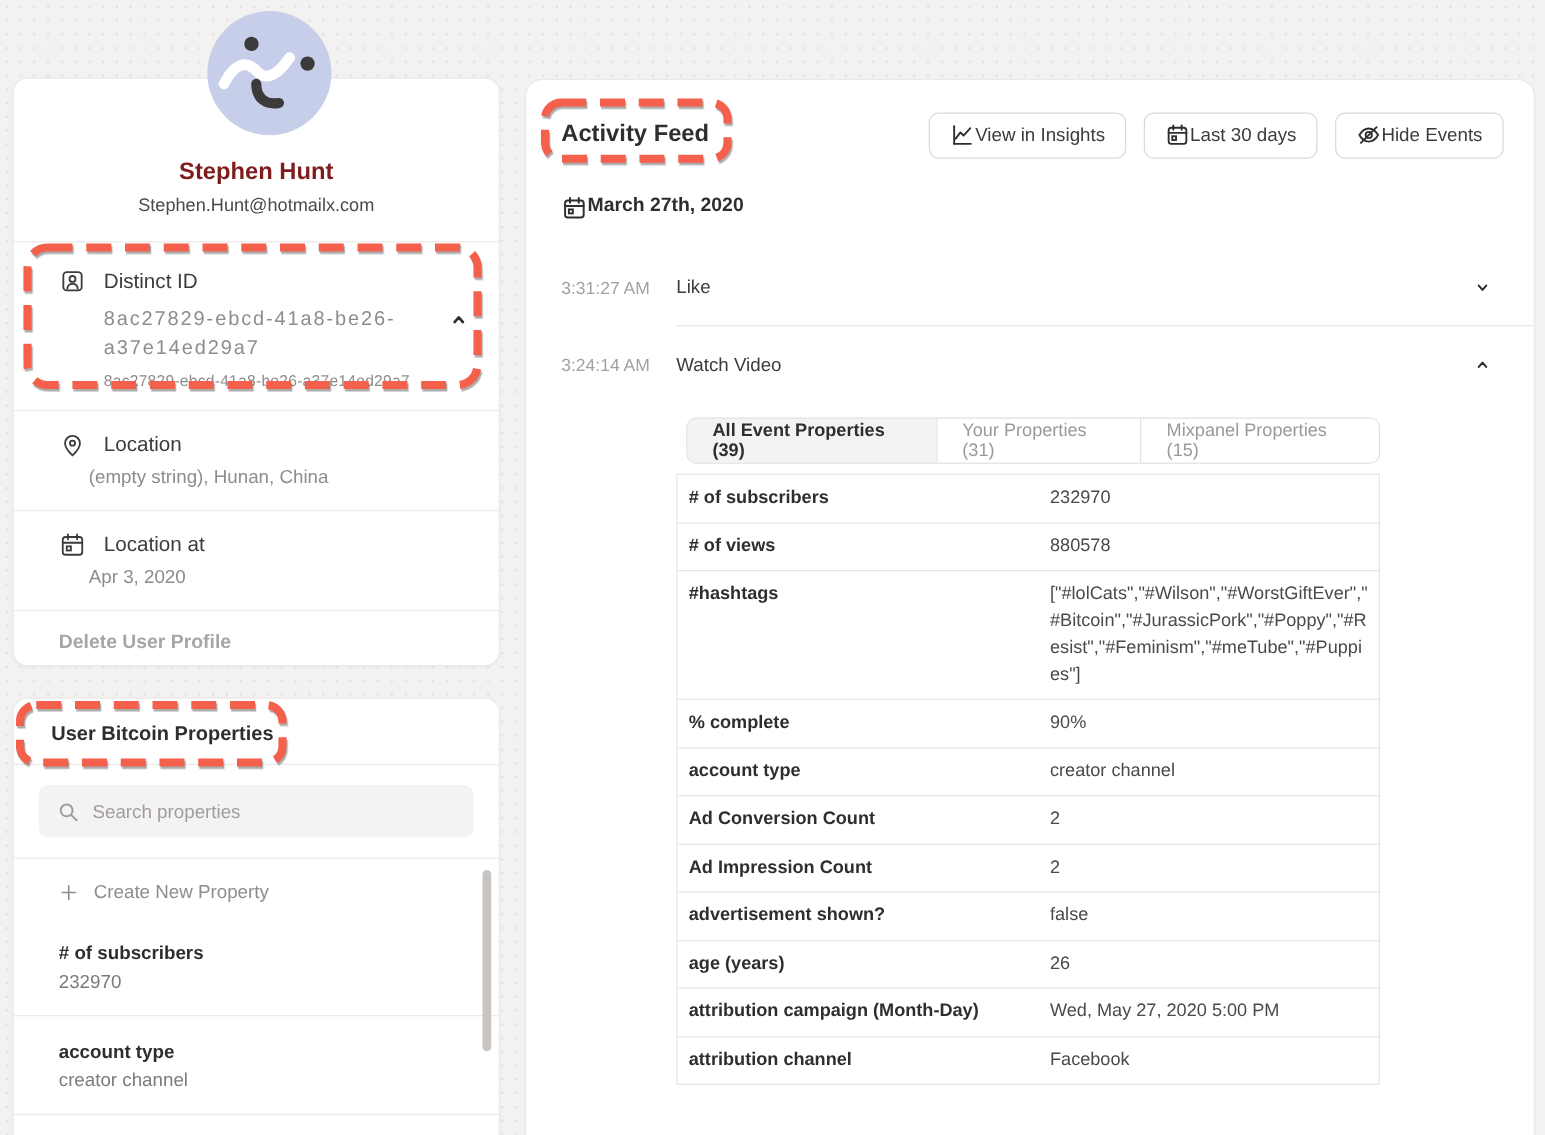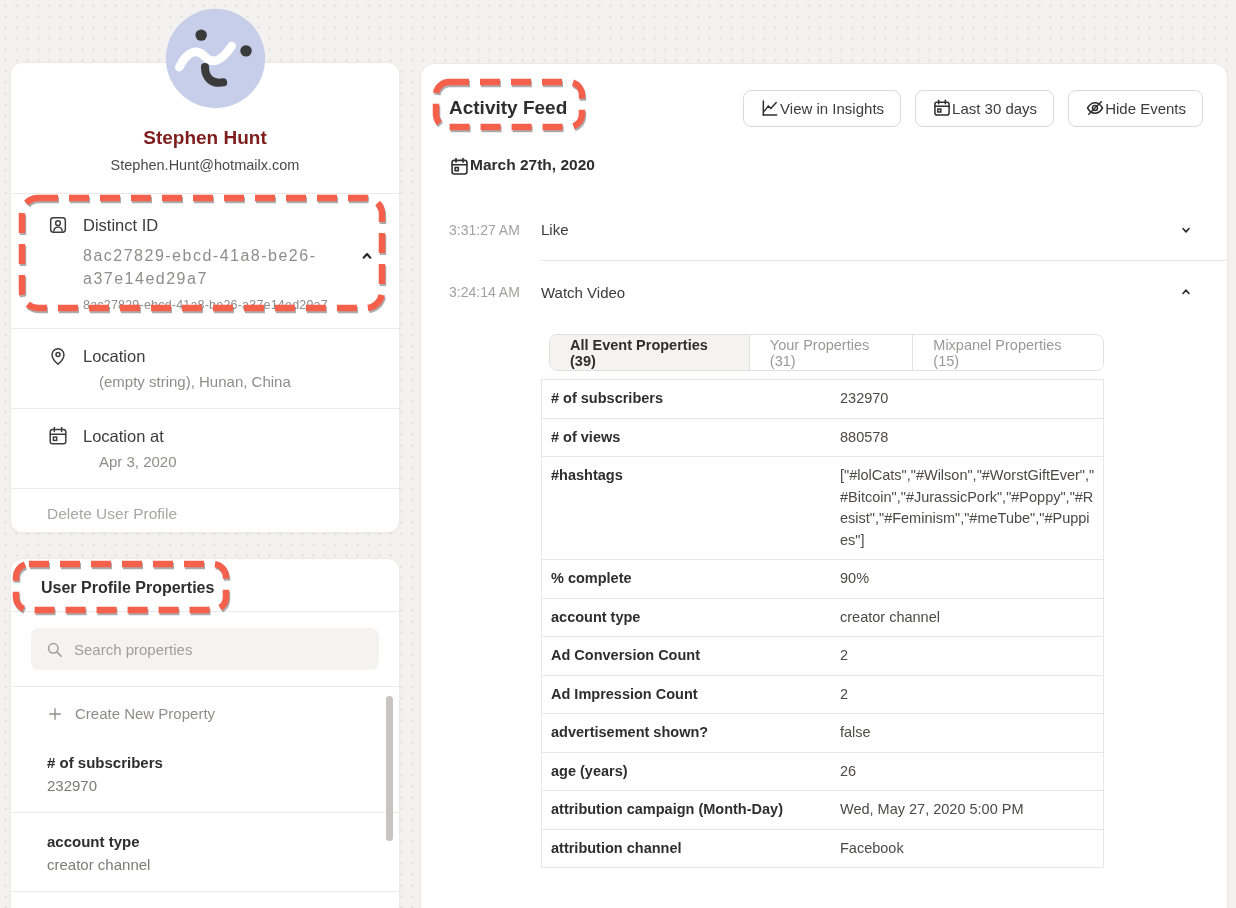--- a/index.html
+++ b/index.html
@@ -22,29 +22,29 @@
   #profile-card { left:10px; top:62px; width:390px; height:471px; }
   .avatar { position:absolute; top:-57px; left:152px; width:105px; height:105px; }
   .profile-head { padding-top:62px; text-align:center; padding-bottom:18px; }
   .profile-name { font-size:19px; font-weight:bold; color:#7f1d1d; line-height:26px; }
   .profile-email { font-size:14.5px; color:#4a4a4a; line-height:20px; margin-top:4px; }
 
   .side-row { padding:14px 24px 16px 36px; }
   .side-row-head { display:flex; align-items:center; gap:14px; height:26px; }
   .side-row-head svg { width:22px; height:22px; flex:0 0 22px; color:#3c3c3c; }
   .side-label { font-size:16.5px; color:#3c3c3c; }
-  .side-value { margin-left:52px; font-size:15px; color:#8f8d8b; line-height:20px; margin-top:3px; }
+  .side-value { margin-left:24px; font-size:15px; color:#8f8d8b; line-height:20px; margin-top:3px; }
   #distinct-row { padding:18px 24px 14px 36px; position:relative; }
   .distinct-value { width:258px; font-size:16px; letter-spacing:1.5px; line-height:23px;
       color:#8f8d8b; overflow-wrap:anywhere; margin-left:36px; margin-top:6px; }
   .distinct-small { margin-left:36px; margin-top:7px; font-size:12.5px; letter-spacing:0.2px;
       color:#8f8d8b; line-height:17px; }
   .caret-btn { position:absolute; right:22px; top:52px; width:20px; height:20px; cursor:pointer; }
   .caret-btn svg { width:20px; height:20px; color:#2e2e2e; }
-  .delete-row { padding:16px 24px 24px 36px; font-size:15.5px; color:#a8a6a4; cursor:pointer; }
+  .delete-row { padding:16px 24px 24px 36px; font-size:15.5px; color:#a8a6a4; cursor:pointer;font-weight:bold; }
 
   
   #props-card { left:10px; top:558px; width:390px; height:360px; }
   .props-title { padding:18px 24px 12px 30px; font-size:16px; font-weight:bold; color:#2e2e2e; line-height:22px; }
   .search-wrap { margin:16px 20px; height:42px; background:#f5f3f2; border-radius:8px;
       display:flex; align-items:center; padding:0 14px; gap:10px; }
   .search-wrap svg { width:19px; height:19px; color:#a09e9c; flex:0 0 19px; }
   .search-wrap input { border:none; outline:none; background:transparent; font-size:15px;
       color:#3c3c3c; width:100%; font-family:"Liberation Sans", sans-serif; }
   .search-wrap input::placeholder { color:#a09e9c; }
@@ -162,21 +162,21 @@
       <span class="side-label">Location at</span>
     </div>
     <div class="side-value">Apr 3, 2020</div>
   </div>
   <div class="divider"></div>
 
   <div class="delete-row">Delete User Profile</div>
 </div>
 
 <div class="card" id="props-card">
-  <div class="props-title">User Profile Properties</div>
+  <div class="props-title">User Bitcoin Properties</div>
   <div class="divider"></div>
 
   <div class="search-wrap">
     <svg viewBox="0 0 24 24" fill="none" stroke="currentColor" stroke-width="2" stroke-linecap="round">
       <circle cx="10.5" cy="10.5" r="6"></circle>
         <line x1="15" y1="15" x2="20.5" y2="20.5"></line>
     </svg>
     <input type="text" placeholder="Search properties" style="">
   </div>
   <div class="divider"></div>

